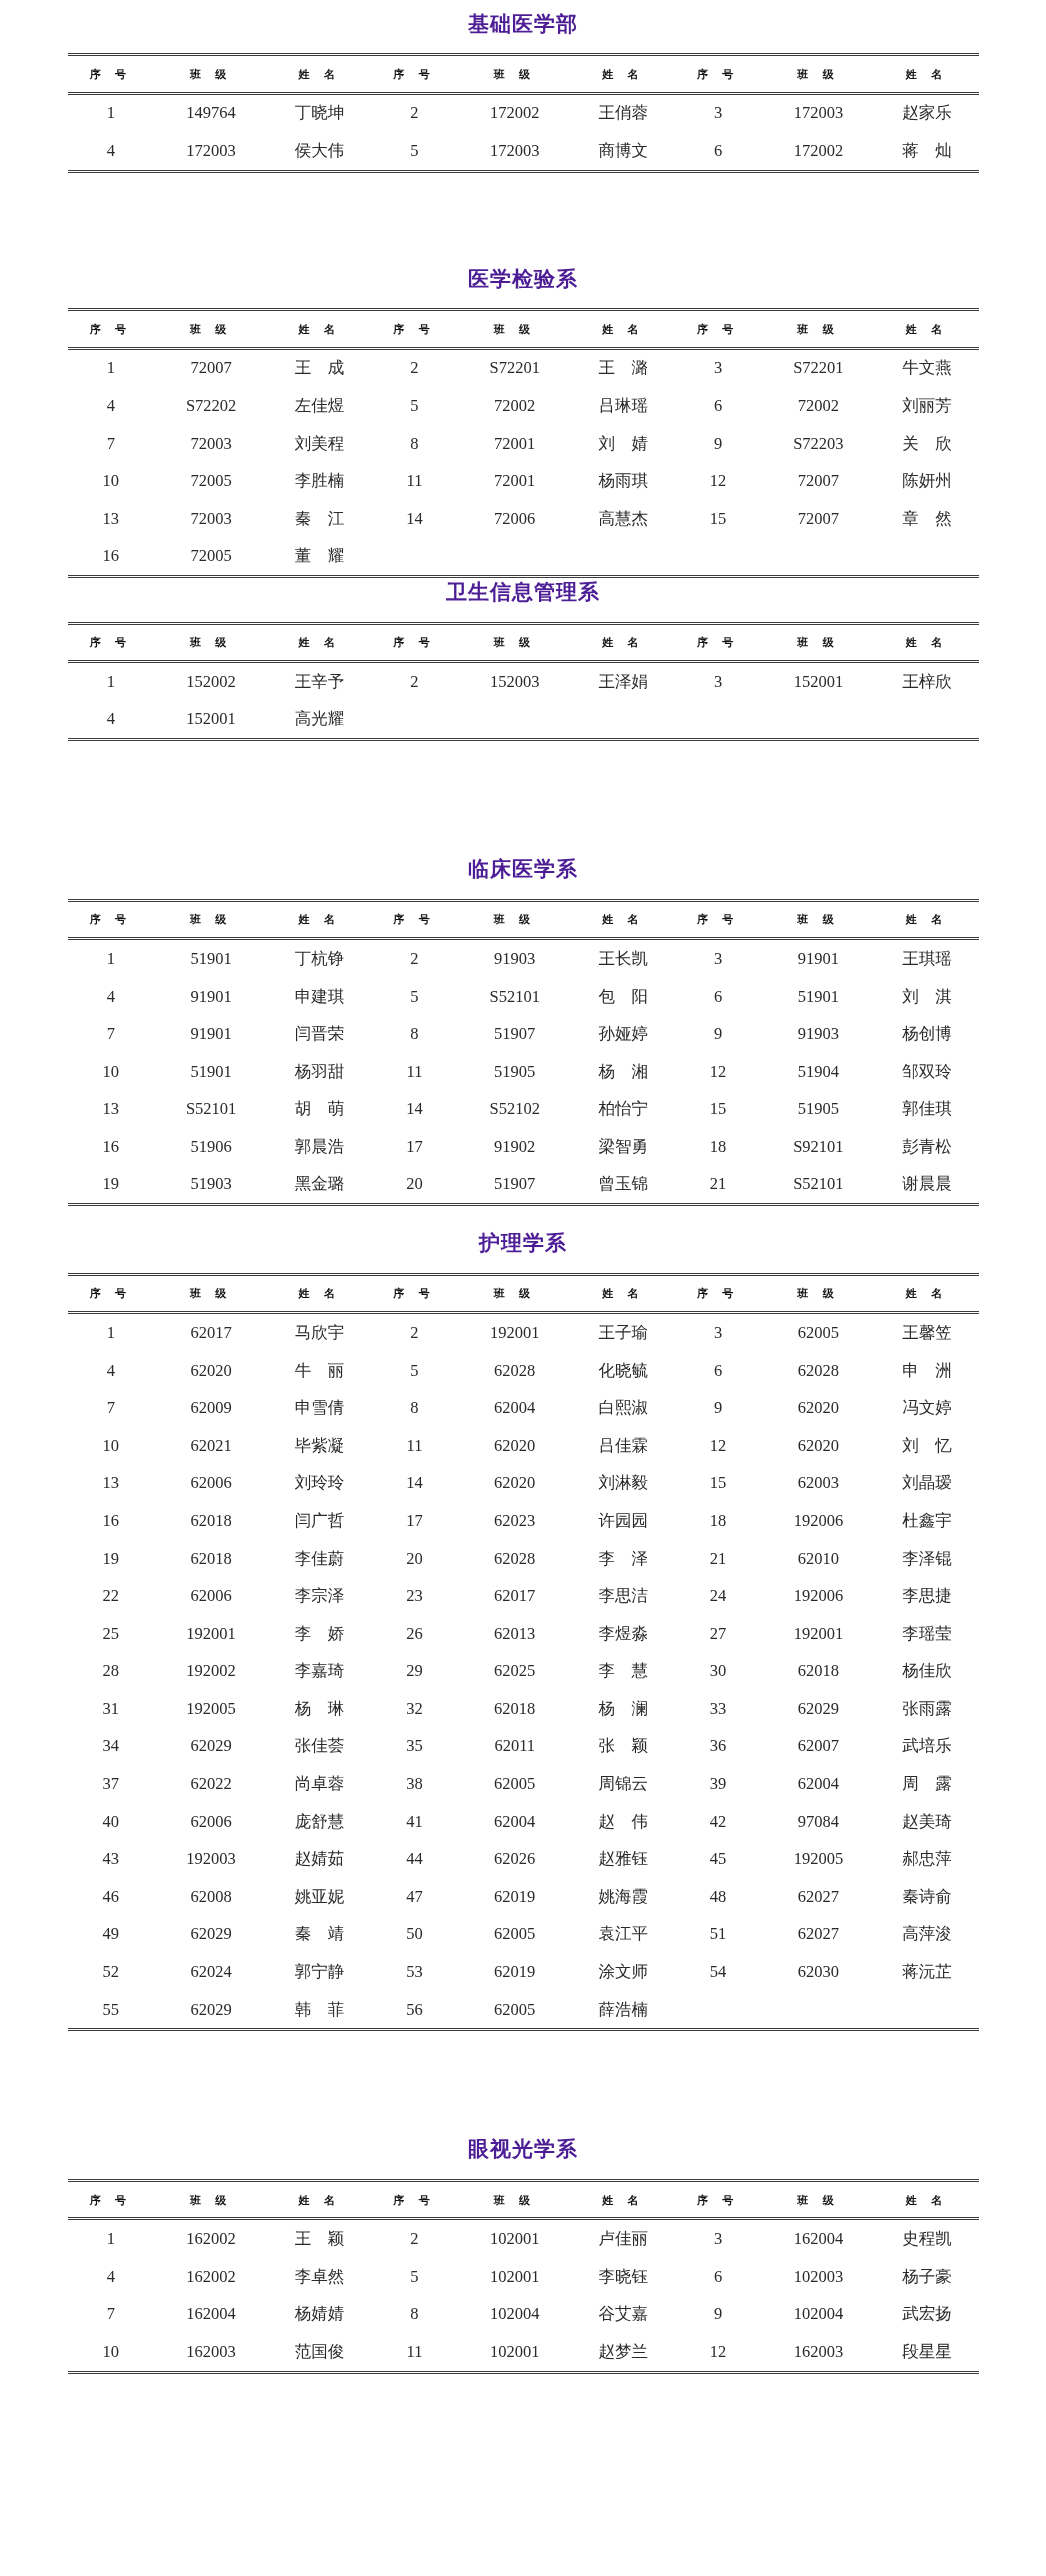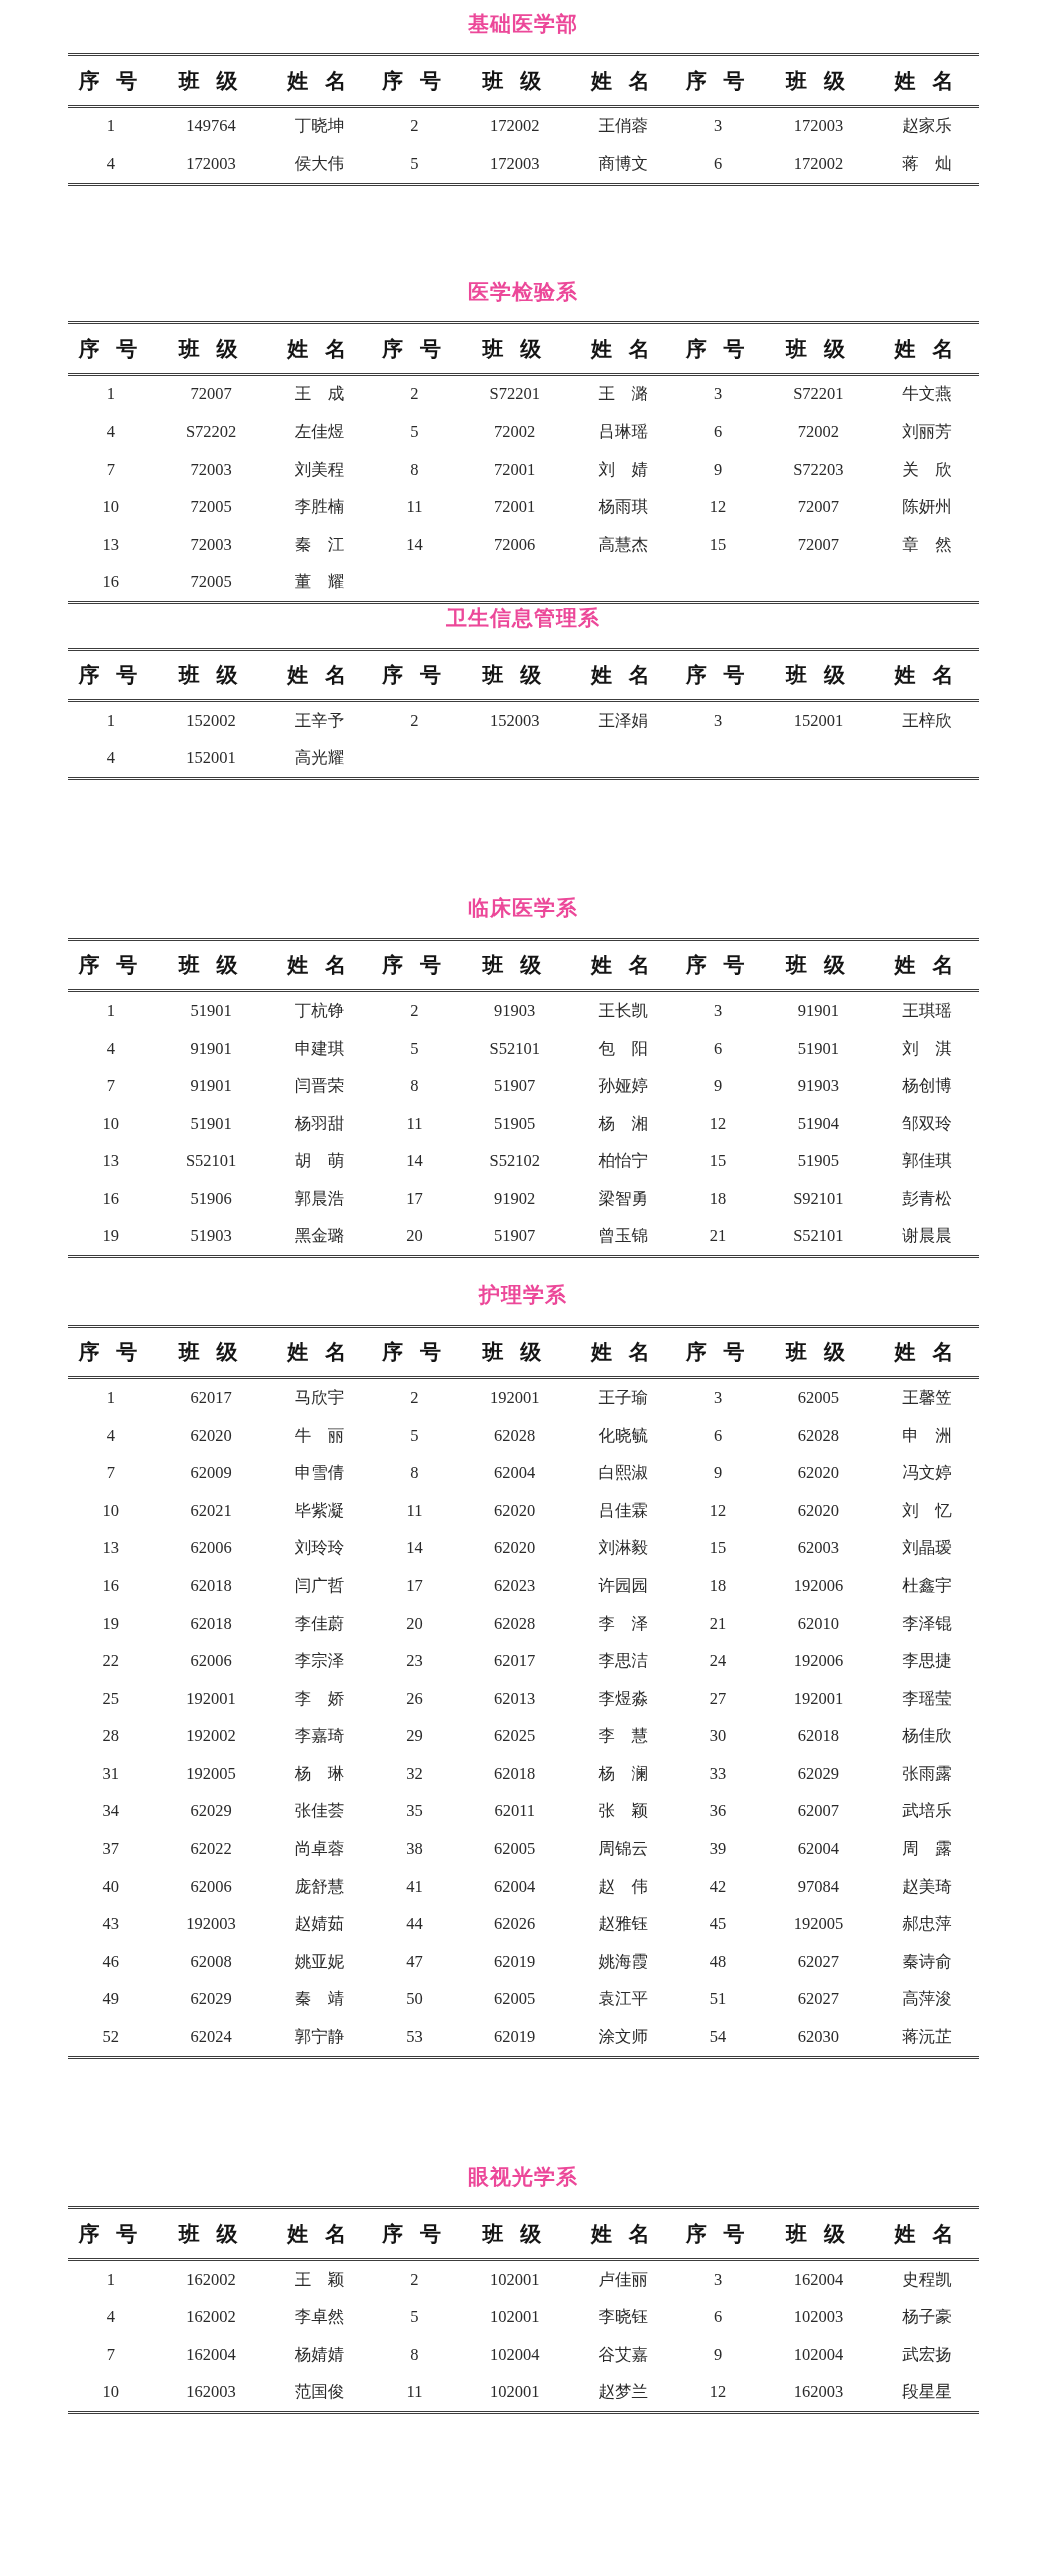--- a/index.html
+++ b/index.html
@@ -8,35 +8,35 @@
     font-family: "Liberation Serif", "DejaVu Serif", serif;
     color: #1f1f1f;
   }
   body { width: 1046px; margin: 0 auto; padding-top: 9.7px; }
   main { width: 911px; margin: 0 auto; }
   section { text-align: center; }
   h2.section-title {
     font-size: 21px;
     font-weight: bold;
     letter-spacing: 1px;
-    color: #ec4899;
+    color: #4c1d95;
     margin-bottom: 15.5px;
   }
   table.roster {
     width: 100%;
     border-collapse: collapse;
     table-layout: fixed;
     border-top: 3.9px double #3c3c3c;
     border-bottom: 3.9px double #3c3c3c;
   }
   table.roster thead tr {
     border-bottom: 3.9px double #3c3c3c;
   }
   table.roster th {
-    font-size: 21px;
+    font-size: 11px;
     font-weight: bold;
     color: #141414;
     padding: 10.7px 0 9.7px 0;
     letter-spacing: 5.8px;
     white-space: nowrap;
   }
   table.roster td {
     font-size: 16.5px;
     color: #2a2a2a;
     padding: 7.8px 0;
@@ -580,20 +580,31 @@
             <td>52</td>
             <td>62024</td>
             <td>郭宁静</td>
             <td>53</td>
             <td>62019</td>
             <td>涂文师</td>
             <td>54</td>
             <td>62030</td>
             <td>蒋沅芷</td>
           </tr>
+          <tr>
+            <td>55</td>
+            <td>62029</td>
+            <td>韩　菲</td>
+            <td>56</td>
+            <td>62005</td>
+            <td>薛浩楠</td>
+            <td></td>
+            <td></td>
+            <td></td>
+          </tr>
         </tbody>
       </table>
     </section>
     <section style="margin-bottom: 44px;">
       <h2 class="section-title">眼视光学系</h2>
       <table class="roster">
         <colgroup>
           <col class="c-no">
           <col class="c-cls">
           <col class="c-name">

